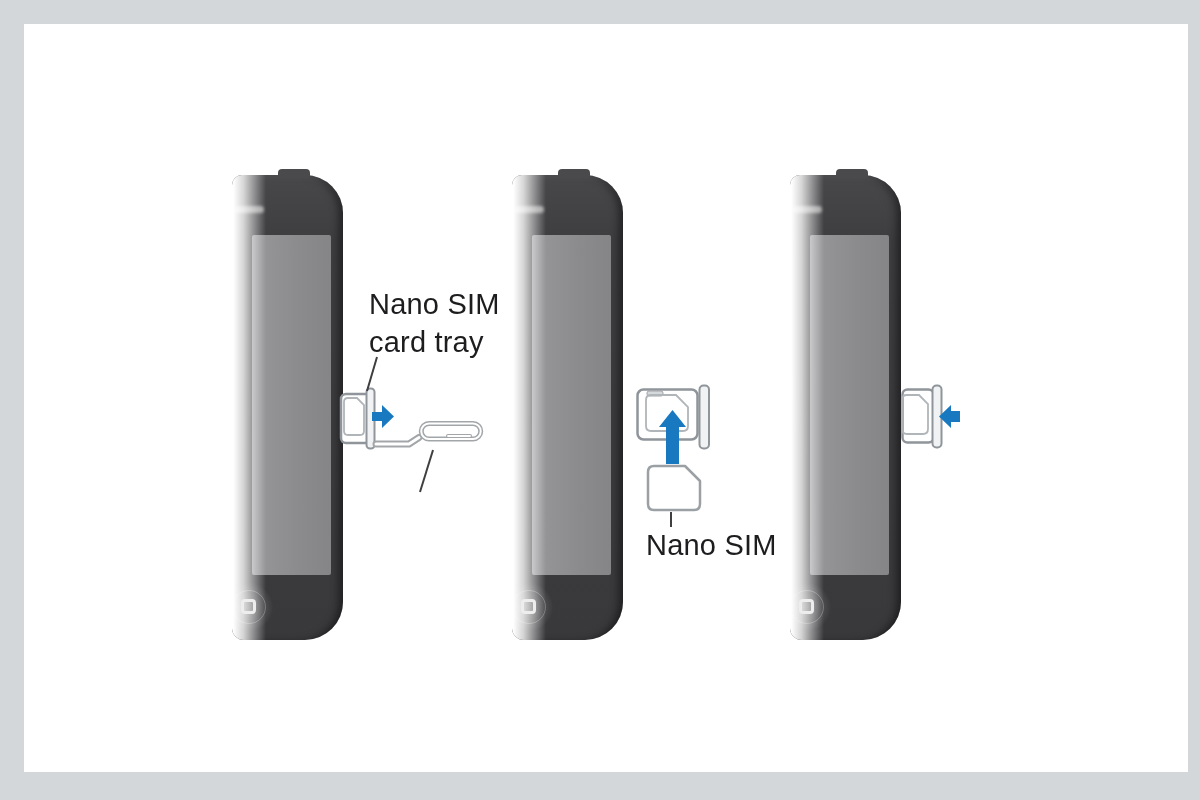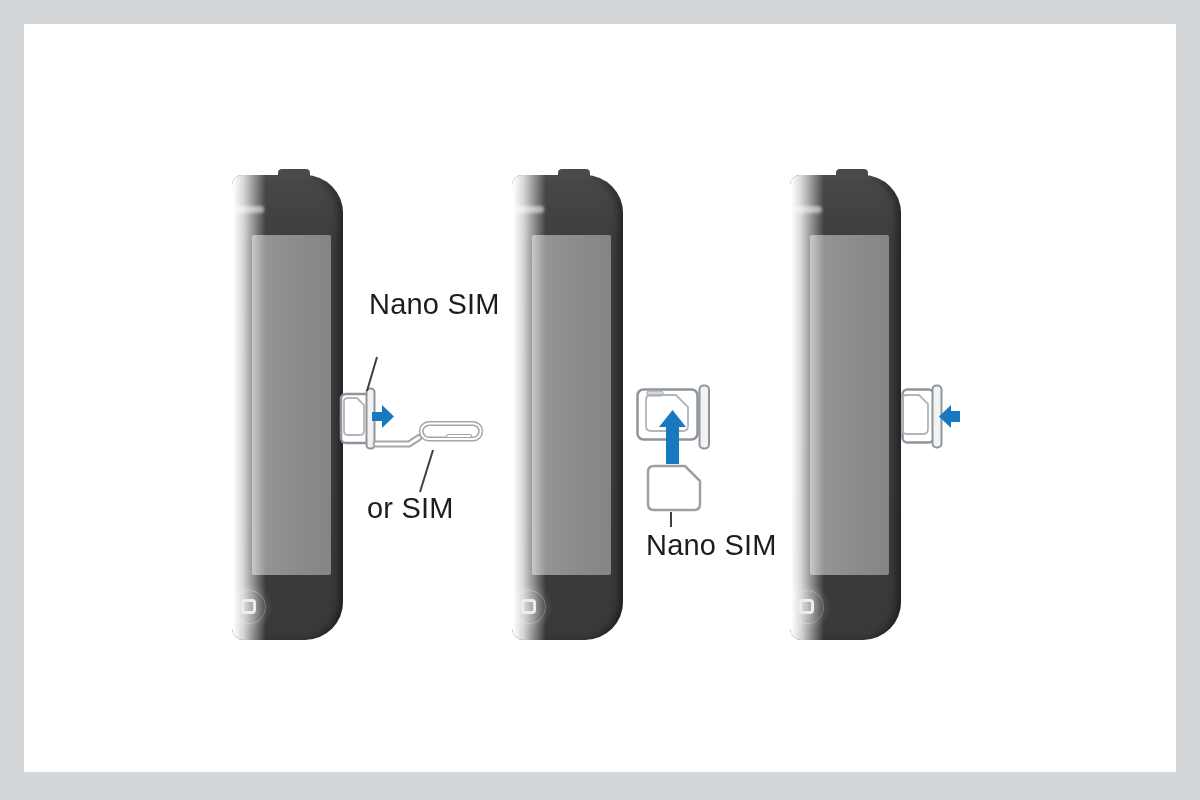--- a/index.html
+++ b/index.html
@@ -8,20 +8,21 @@
     width: 1200px; height: 800px;
     background: var(--page-bg, #d3d7da);
     font-family: "Liberation Sans", "DejaVu Sans", sans-serif;
     overflow: hidden;
   }
   .panel {
     position: absolute;
     left: 24px; top: 24px;
     width: 1152px; height: 748px;
     background: var(--panel-bg, #ffffff);
+    padding-left: 12px;
   }
   
   .phone { position: absolute; width: 111px; height: 465px; top: 151px; }
   .phone-body {
     position: absolute; inset: 0;
     background: linear-gradient(180deg, #48484b 0%, #3e3e41 14%, #39393c 100%);
     border-radius: 10px 38px 38px 12px;
     box-shadow: inset -7px 0 8px -3px rgba(0,0,0,.5),
                 inset 0 5px 6px -3px rgba(255,255,255,.10);
   }
@@ -151,24 +152,24 @@
       <g>
         <rect class="tray-fill" x="878.5" y="365.5" width="31" height="53" rx="5"></rect>
         <path class="tray-cavity" d="M883,371 h12 l9,9 v25 q0,5 -5,5 h-16 q-5,0 -5,-5 v-29 q0,-5 5,-5 z"></path>
         <rect class="tray-door" x="908.5" y="361.5" width="9" height="62" rx="4"></rect>
         <path class="arrow" d="M936,387 H927 V381 L915,392.5 L927,404 V398 H936 Z"></path>
       </g>
     </svg>
 
     <div class="label" style="left:345px; top:261px">
       <span class="lline">Nano SIM</span>
+      <span class="lline">card tray</span>
     </div>
 
     <div class="label" style="left:343px; top:465px">
-      <span class="lline">or SIM</span>
     </div>
 
     <div class="label" style="left:622px; top:502px">
       <span class="lline">Nano SIM</span>
     </div>
 
   </div>
 </div>
 
 </body></html>

